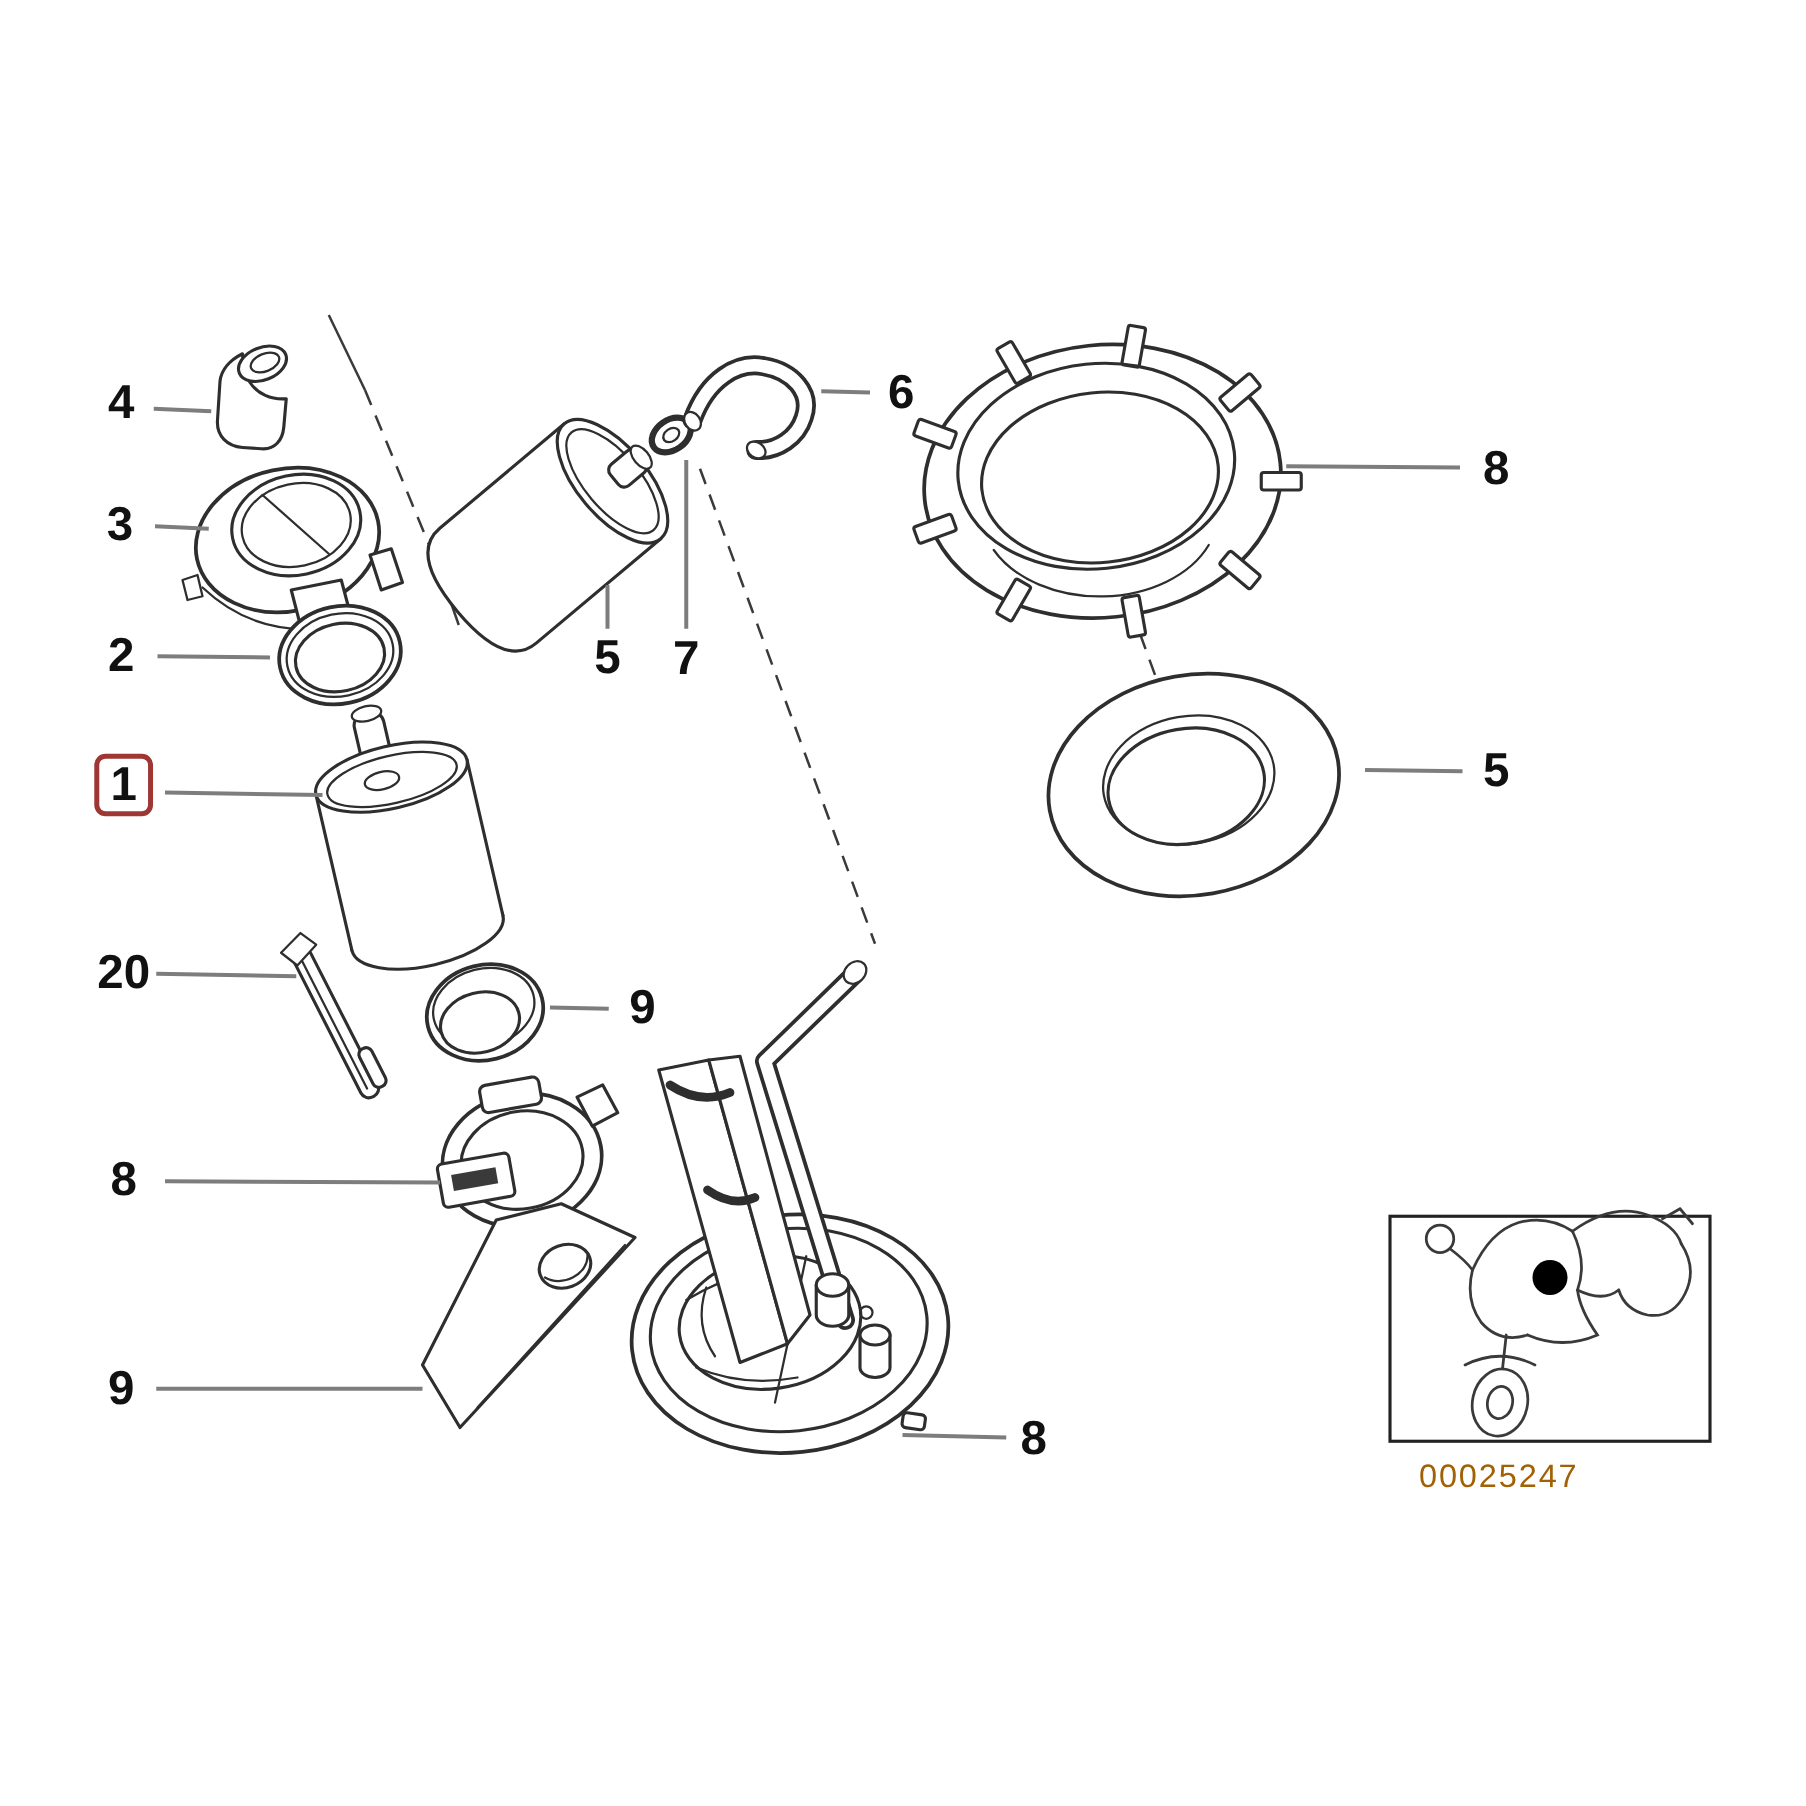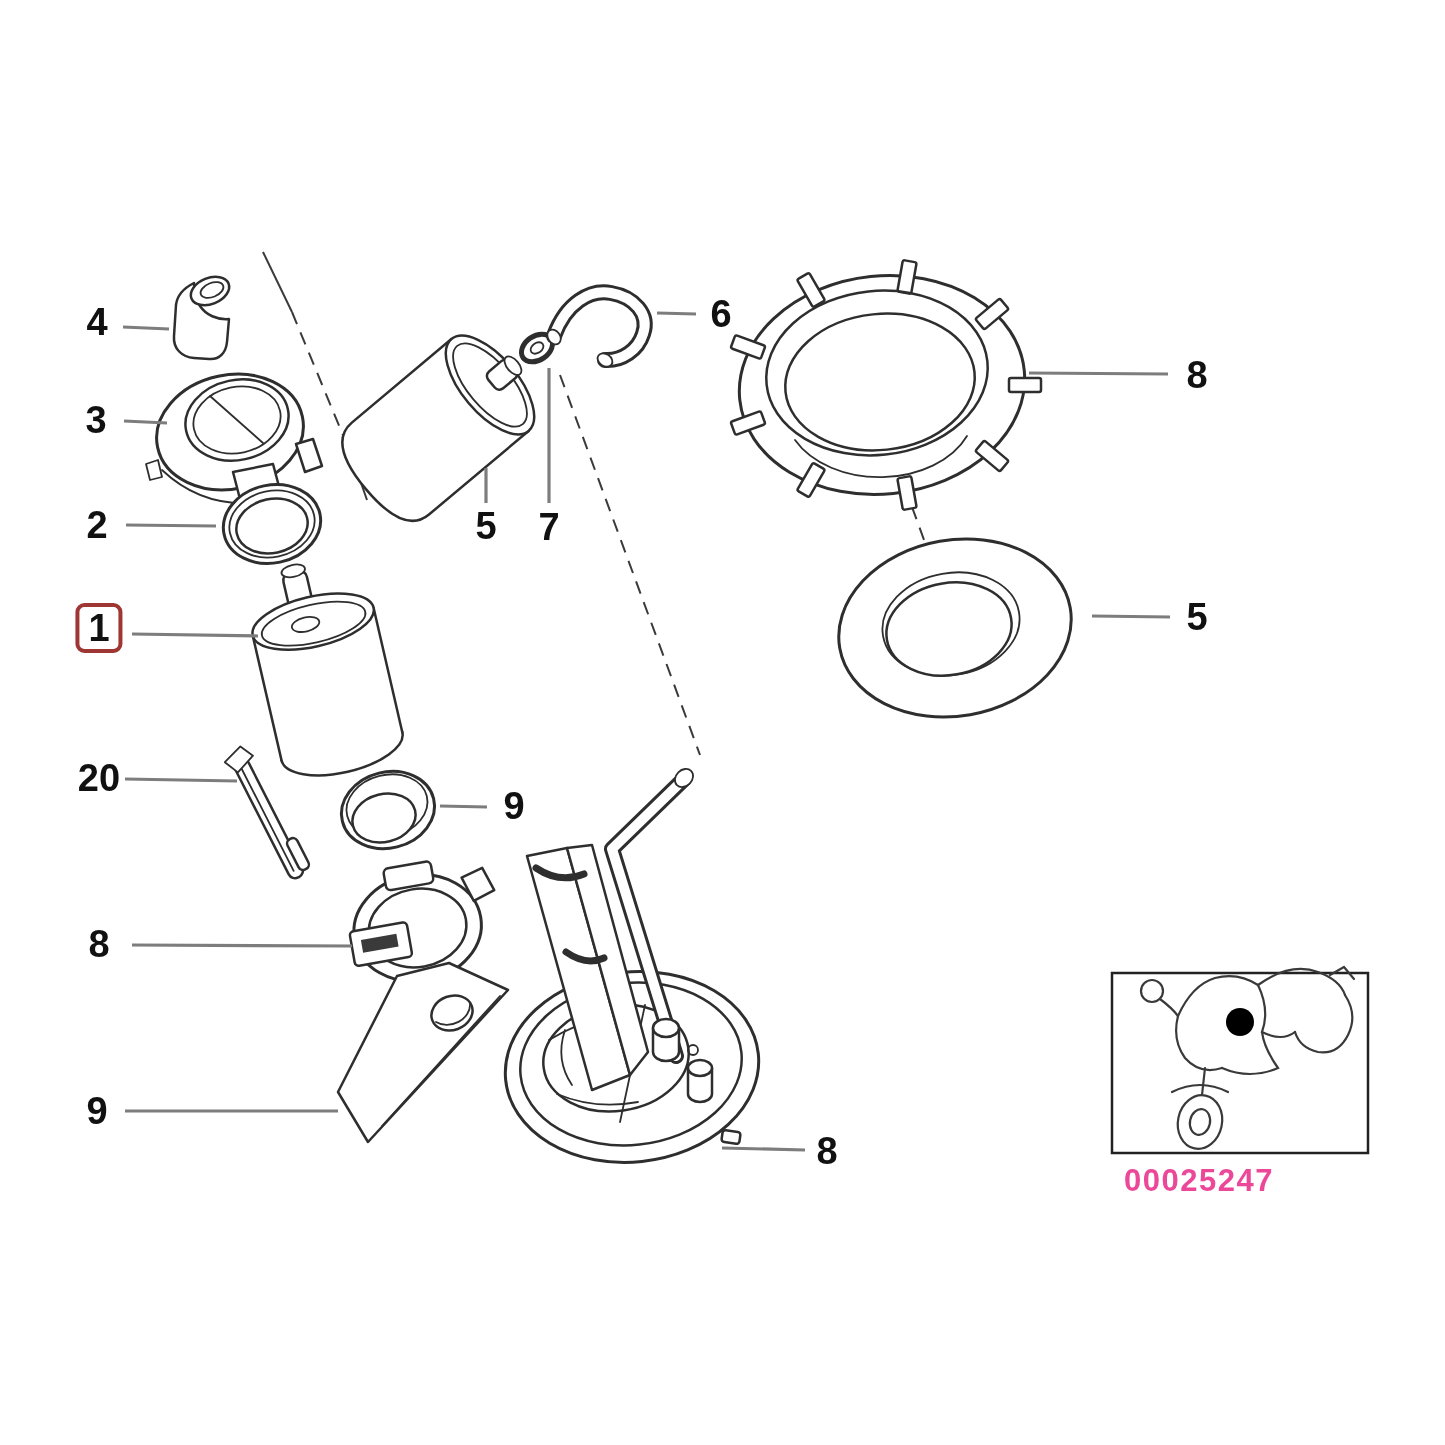--- a/index.html
+++ b/index.html
@@ -13,21 +13,21 @@
   .leader{stroke:#7d7d7d;stroke-width:3.2;fill:none;stroke-linecap:butt;}
   .guide{stroke:#3a3a3a;stroke-width:2;fill:none;}
   .dash{stroke-dasharray:13 9;}
   .tube-out{stroke:#2e2e2e;stroke-width:16;fill:none;stroke-linecap:round;stroke-linejoin:round;}
   .tube-in{stroke:#ffffff;stroke-width:10;fill:none;stroke-linecap:round;stroke-linejoin:round;}
   .bike{stroke:#3a3a3a;stroke-width:2.2;fill:none;stroke-linecap:round;}
   .callout{position:absolute;transform:translate(-50%,-50%);font-weight:bold;
            font-size:38px;color:#111111;line-height:1;white-space:nowrap;}
   .callout.boxed{border:4px solid #9e3734;border-radius:9px;padding:2px 9px;background:#ffffff;}
   .thumb-code{position:absolute;left:1199px;top:1181px;transform:translate(-50%,-50%);
-              font-size:31px;letter-spacing:1.5px;color:#ec4899;font-weight:bold;}
+              font-size:26px;letter-spacing:1.5px;color:#a16207;}
 </style>
 </head>
 <body>
 
 <div class="canvas">
 
 <svg width="1445" height="1445" viewBox="0 0 1445 1445">
 
   <g>
     <path class="guide" d="M263,252 L292,312"></path>

